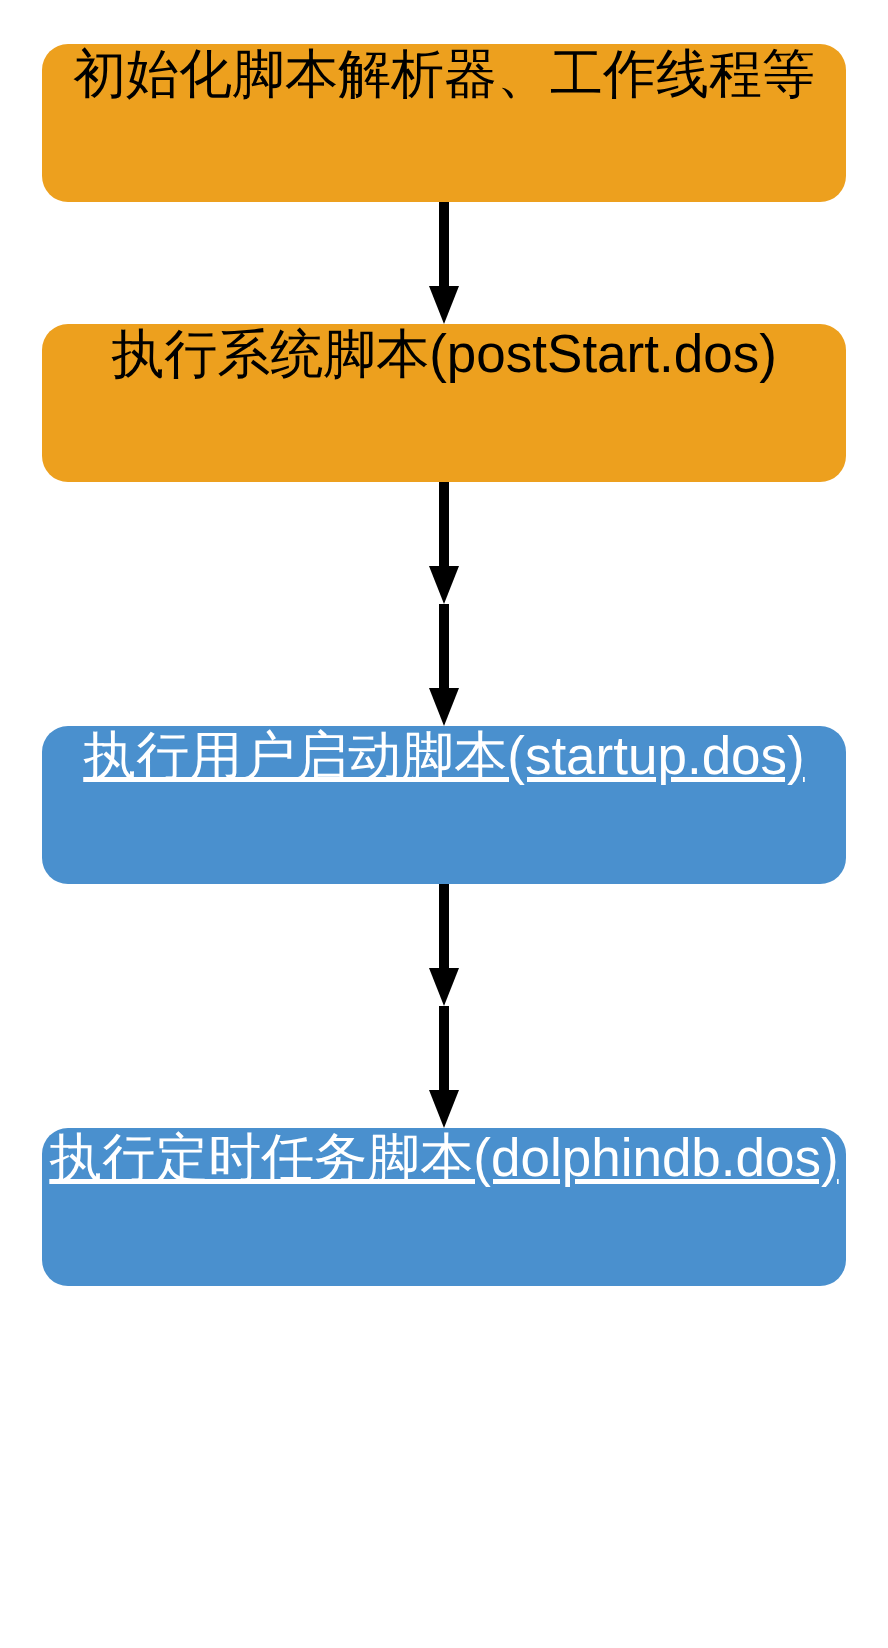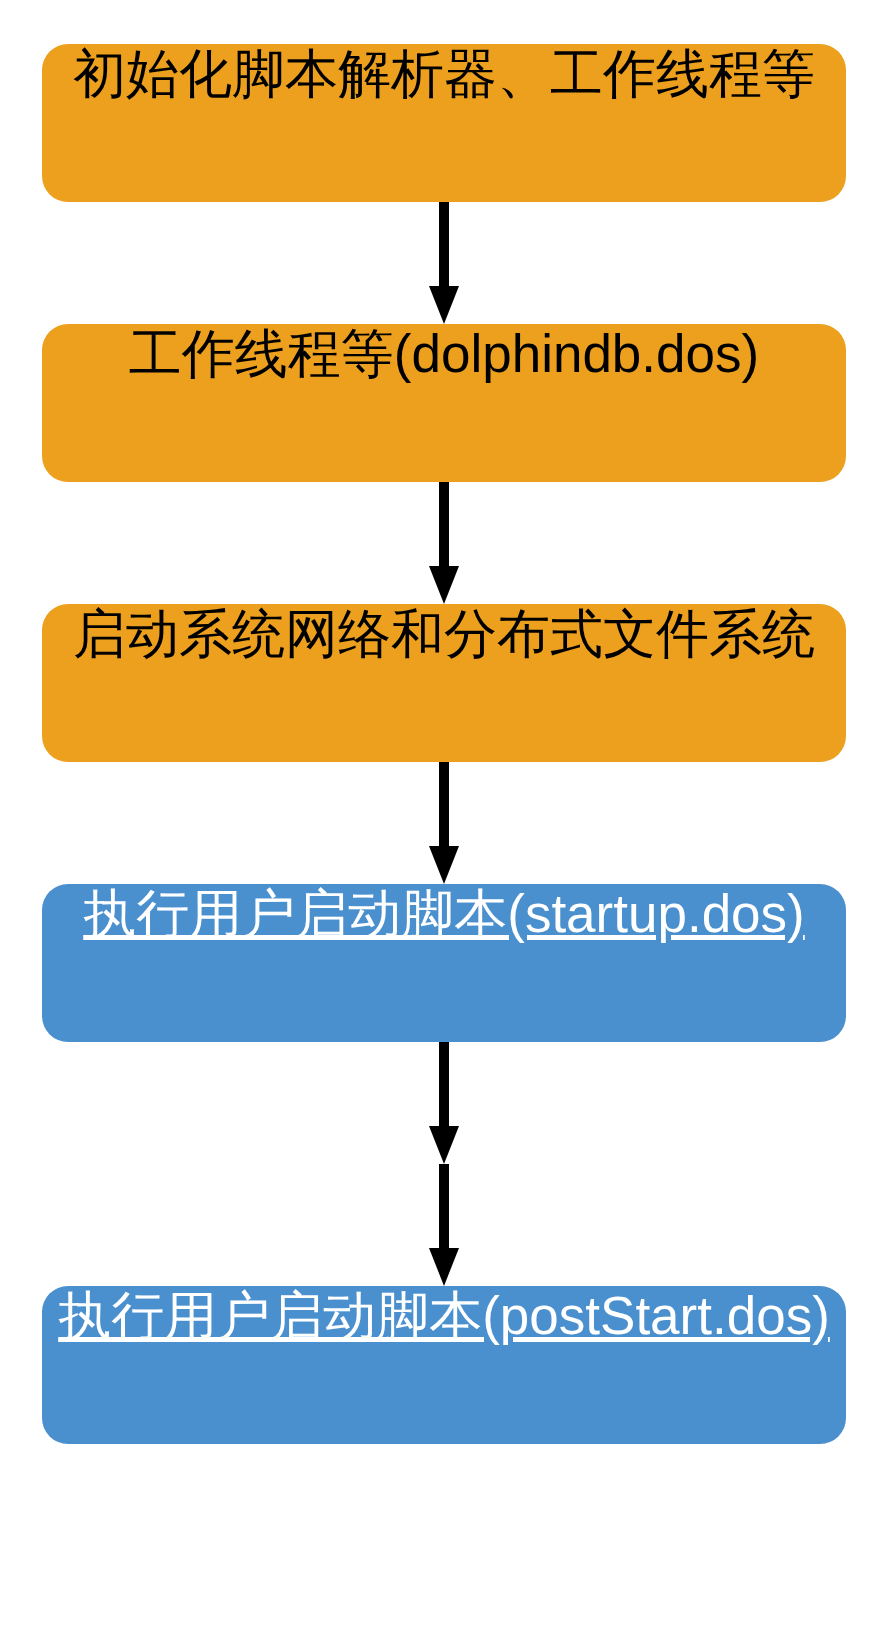--- a/index.html
+++ b/index.html
@@ -72,31 +72,28 @@
   <div class="node node-system">
     <span>初始化脚本解析器、工作线程等</span>
   </div>
 
   <div class="arrow">
     <div class="arrow-shaft"></div>
     <div class="arrow-head"></div>
   </div>
 
   <div class="node node-system">
-    <span>工作线程等(dolphindb.dos)</span>
+    <span>执行系统脚本(postStart.dos)</span>
   </div>
 
   <div class="arrow">
     <div class="arrow-shaft"></div>
     <div class="arrow-head"></div>
   </div>
 
-  <div class="node node-system">
-    <span>启动系统网络和分布式文件系统</span>
-  </div>
 
   <div class="arrow">
     <div class="arrow-shaft"></div>
     <div class="arrow-head"></div>
   </div>
 
   <div class="node node-user">
     <span>执行用户启动脚本(startup.dos)</span>
   </div>
 
@@ -105,16 +102,16 @@
     <div class="arrow-head"></div>
   </div>
 
 
   <div class="arrow">
     <div class="arrow-shaft"></div>
     <div class="arrow-head"></div>
   </div>
 
   <div class="node node-user">
-    <span>执行用户启动脚本(postStart.dos)</span>
+    <span>执行定时任务脚本(dolphindb.dos)</span>
   </div>
 
 </div>
 
 </body></html>

